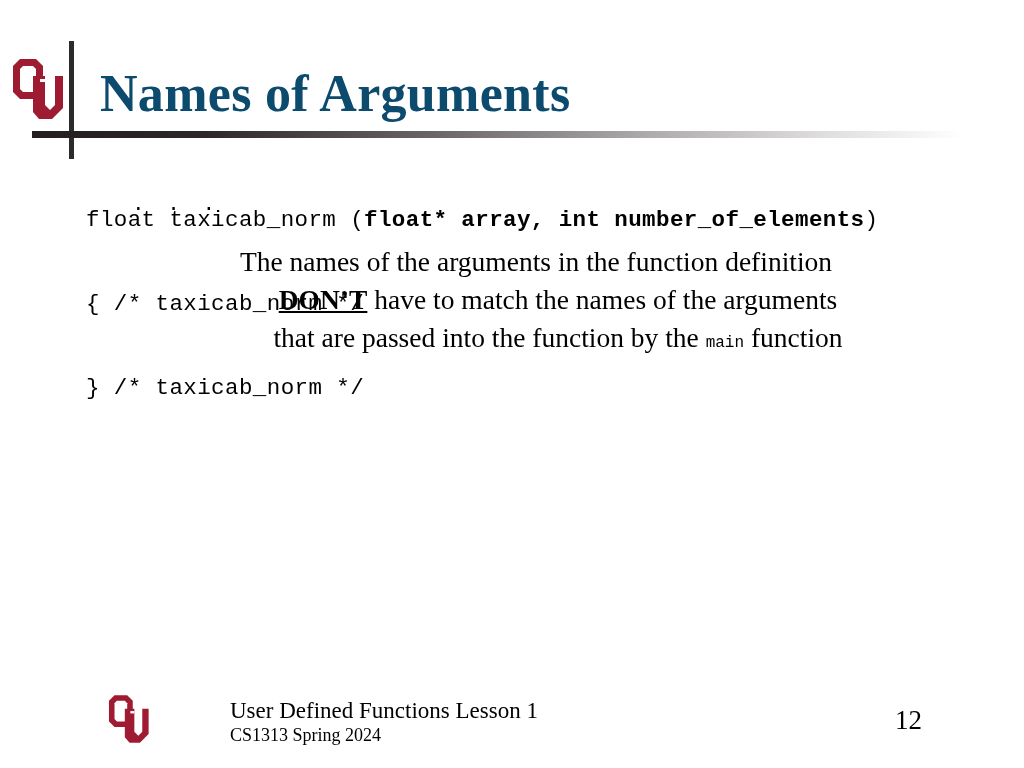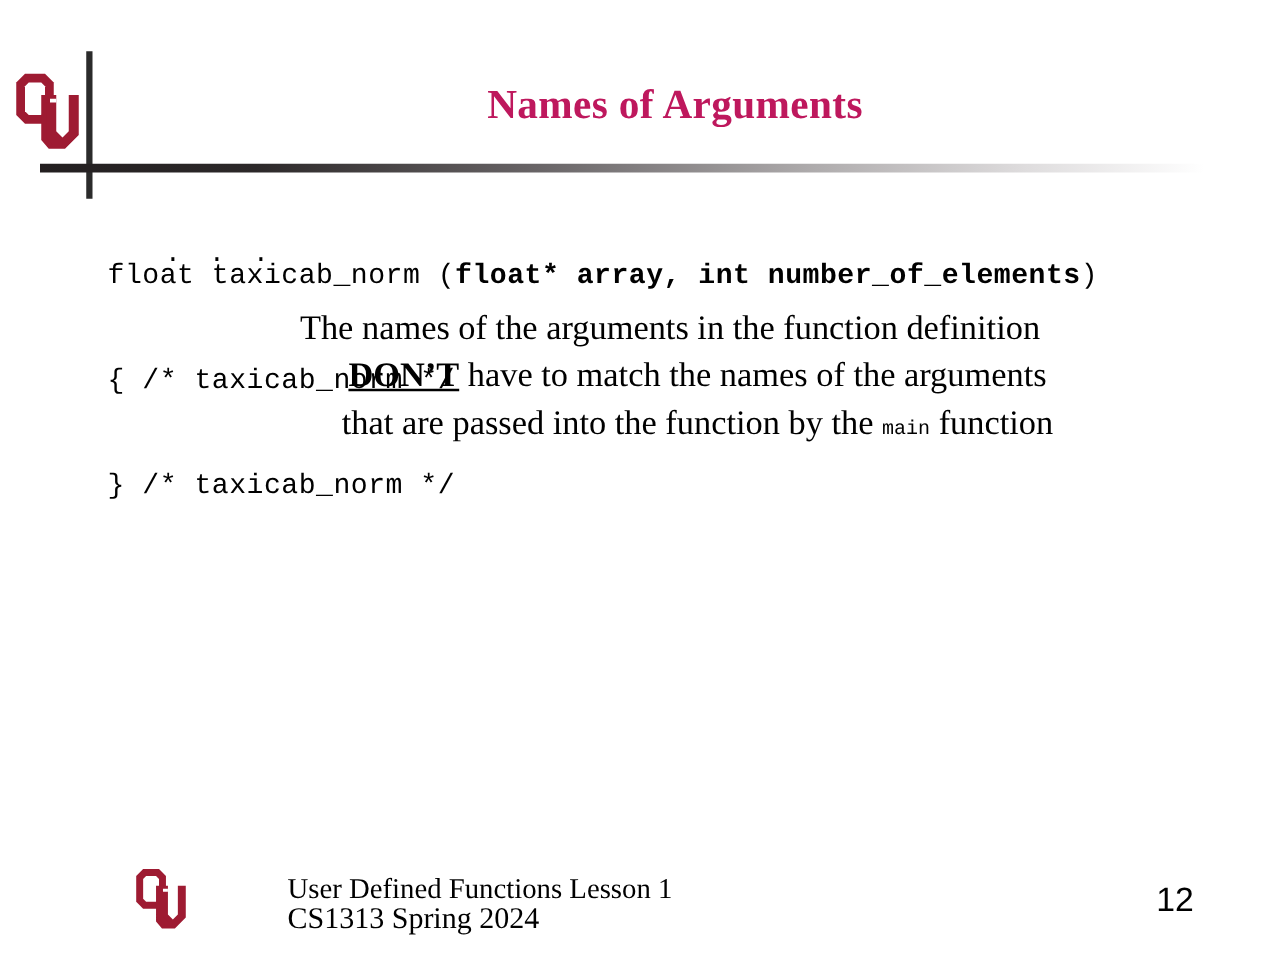--- a/index.html
+++ b/index.html
@@ -50,27 +50,27 @@
     width: 960px;
     height: 7px;
     background: linear-gradient(to right, #231f20 0%, #2c2829 18%, #6a6668 42%, #adaaab 64%, #dedcdd 82%, #ffffff 97%);
   }
 
   .slide-title {
     position: absolute;
     left: 100px;
     top: 67px;
     width: 880px;
-    text-align: center;
+    text-align: left;
     font-family: "Liberation Serif", "DejaVu Serif", serif;
     font-weight: bold;
-    font-size: 33px;
+    font-size: 52px;
     letter-spacing: 0.3px;
     line-height: 1.05;
-    color: #be185d;
+    color: #0c4a6e;
     white-space: nowrap;
   }
 
   
   .code-block {
     position: absolute;
     left: 86px;
     top: 150px;
     font-family: "Liberation Mono", "DejaVu Sans Mono", monospace;
     font-size: 22.5px;
@@ -127,28 +127,28 @@
   .footer-center {
     position: absolute;
     left: 230px;
     top: 697px;
     width: 610px;
     text-align: left;
     font-family: "Liberation Serif", "DejaVu Serif", serif;
     color: #000;
   }
   .footer-line1 { font-size: 23px; line-height: 27px; }
-  .footer-line2 { font-size: 24px; line-height: 22px; }
+  .footer-line2 { font-size: 18px; line-height: 22px; }
   .page-number {
     position: absolute;
     left: 895px;
     top: 705px;
     width: 60px;
-    text-align: right;
-    font-family: Liberation Sans, sans-serif;
+    text-align: left;
+    font-family: Liberation Serif, serif;
     font-size: 27px;
     color: #000;
   }
 </style>
 </head>
 <body>
 
 <div class="slide">
 
   <div class="header-logo">

